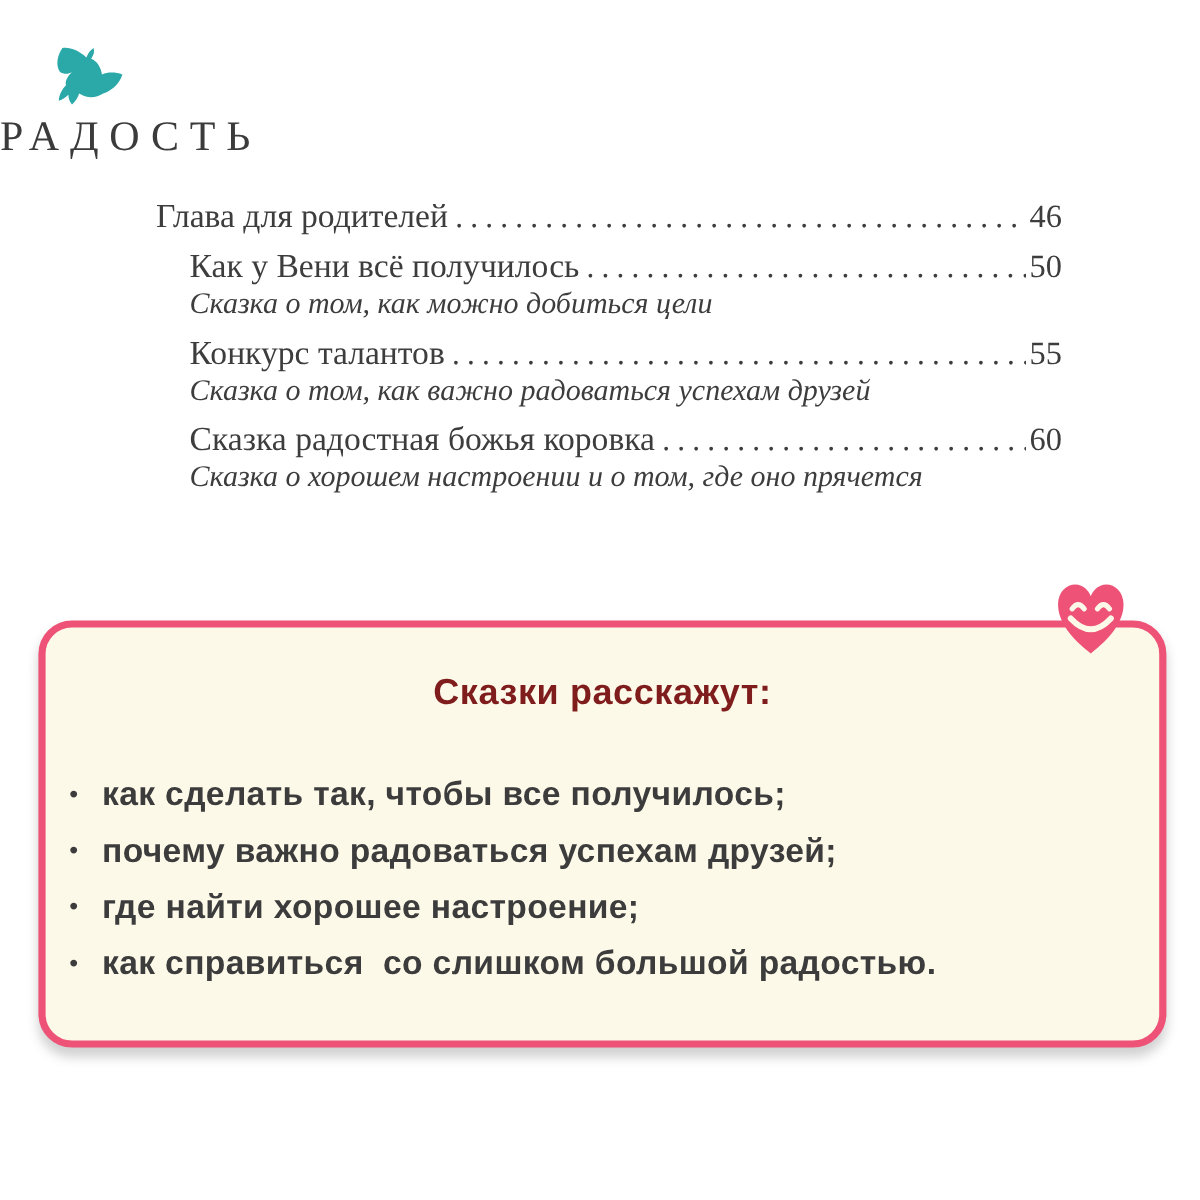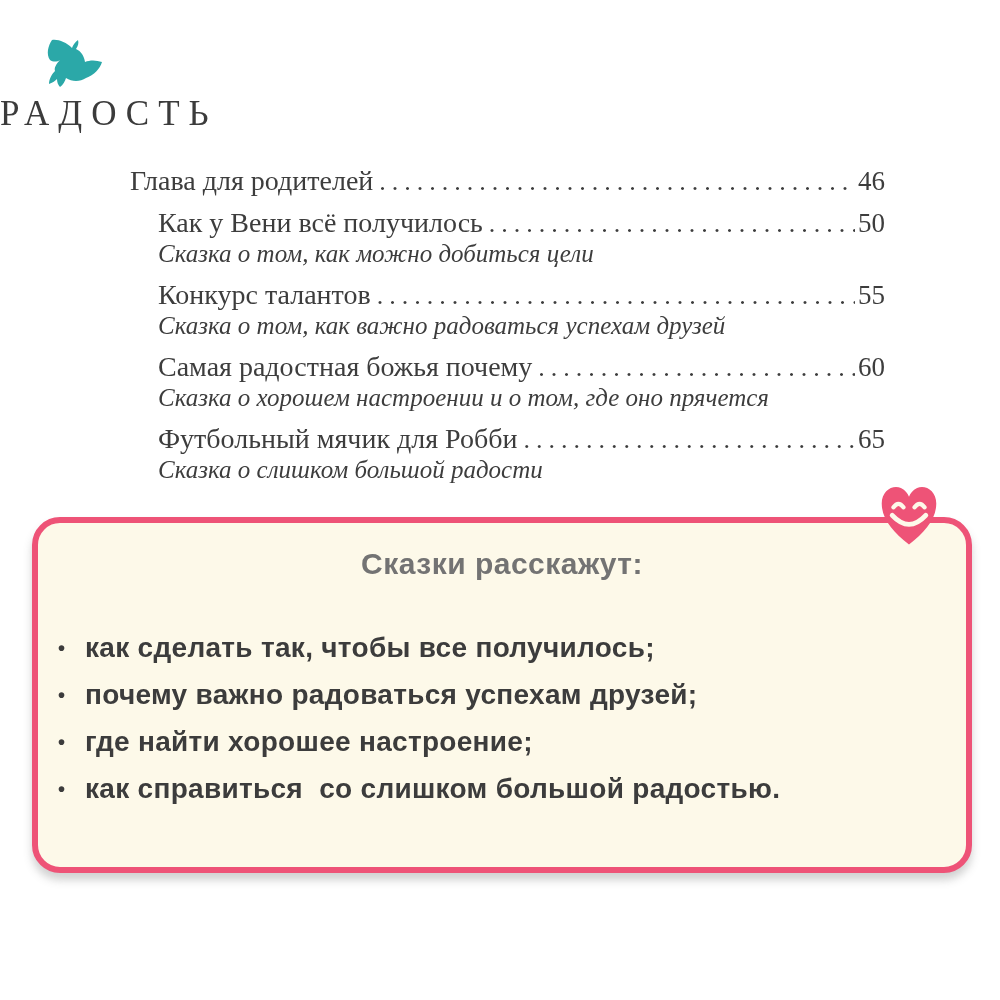--- a/index.html
+++ b/index.html
@@ -38,27 +38,27 @@
   
   .promo-card {
     position: absolute; left: 32px; top: 517px;
     width: 940px; height: 356px; box-sizing: border-box;
     background: #FDF9E9;
     border: 6px solid #EE5377;
     border-radius: 28px;
     box-shadow: 0 7px 9px rgba(90, 90, 90, 0.28);
   }
   .card-heading {
-    margin-top: 24px;
+    margin-top: 38px;
     text-align: center;
     font-family: "Liberation Sans", sans-serif;
     font-weight: 700;
     font-size: 30px;
     letter-spacing: 0.5px;
-    color: #737373;
+    color: #7f1d1d;
   }
   .bullet-list {
     margin-top: 50px;
     padding-left: 14px; padding-right: 16px;
     font-family: "Liberation Sans", sans-serif;
     font-weight: 700;
     font-size: 28px;
     color: #3c3c3c;
   }
   .bullet-row { display: flex; line-height: 34px; margin-bottom: 13px; }
@@ -102,35 +102,27 @@
     <div class="toc-row">
       <span class="toc-title">Конкурс талантов</span>
       <span class="toc-dots"></span>
       <span class="toc-page">55</span>
     </div>
     <div class="toc-subtitle">Сказка о том, как важно радоваться успехам друзей</div>
   </div>
 
   <div class="toc-group indented">
     <div class="toc-row">
-      <span class="toc-title">Самая радостная божья почему</span>
+      <span class="toc-title">Сказка радостная божья коровка</span>
       <span class="toc-dots"></span>
       <span class="toc-page">60</span>
     </div>
     <div class="toc-subtitle">Сказка о хорошем настроении и о том, где оно прячется</div>
   </div>
 
-  <div class="toc-group indented">
-    <div class="toc-row">
-      <span class="toc-title">Футбольный мячик для Робби</span>
-      <span class="toc-dots"></span>
-      <span class="toc-page">65</span>
-    </div>
-    <div class="toc-subtitle">Сказка о слишком большой радости</div>
-  </div>
 
 </div>
 
 <div class="promo-card">
   <div class="card-heading">Сказки расскажут:</div>
   <div class="bullet-list">
 
     <div class="bullet-row">
       <span class="bullet-dot">•</span>
       <span class="bullet-text">как сделать так, чтобы все получилось;</span>

